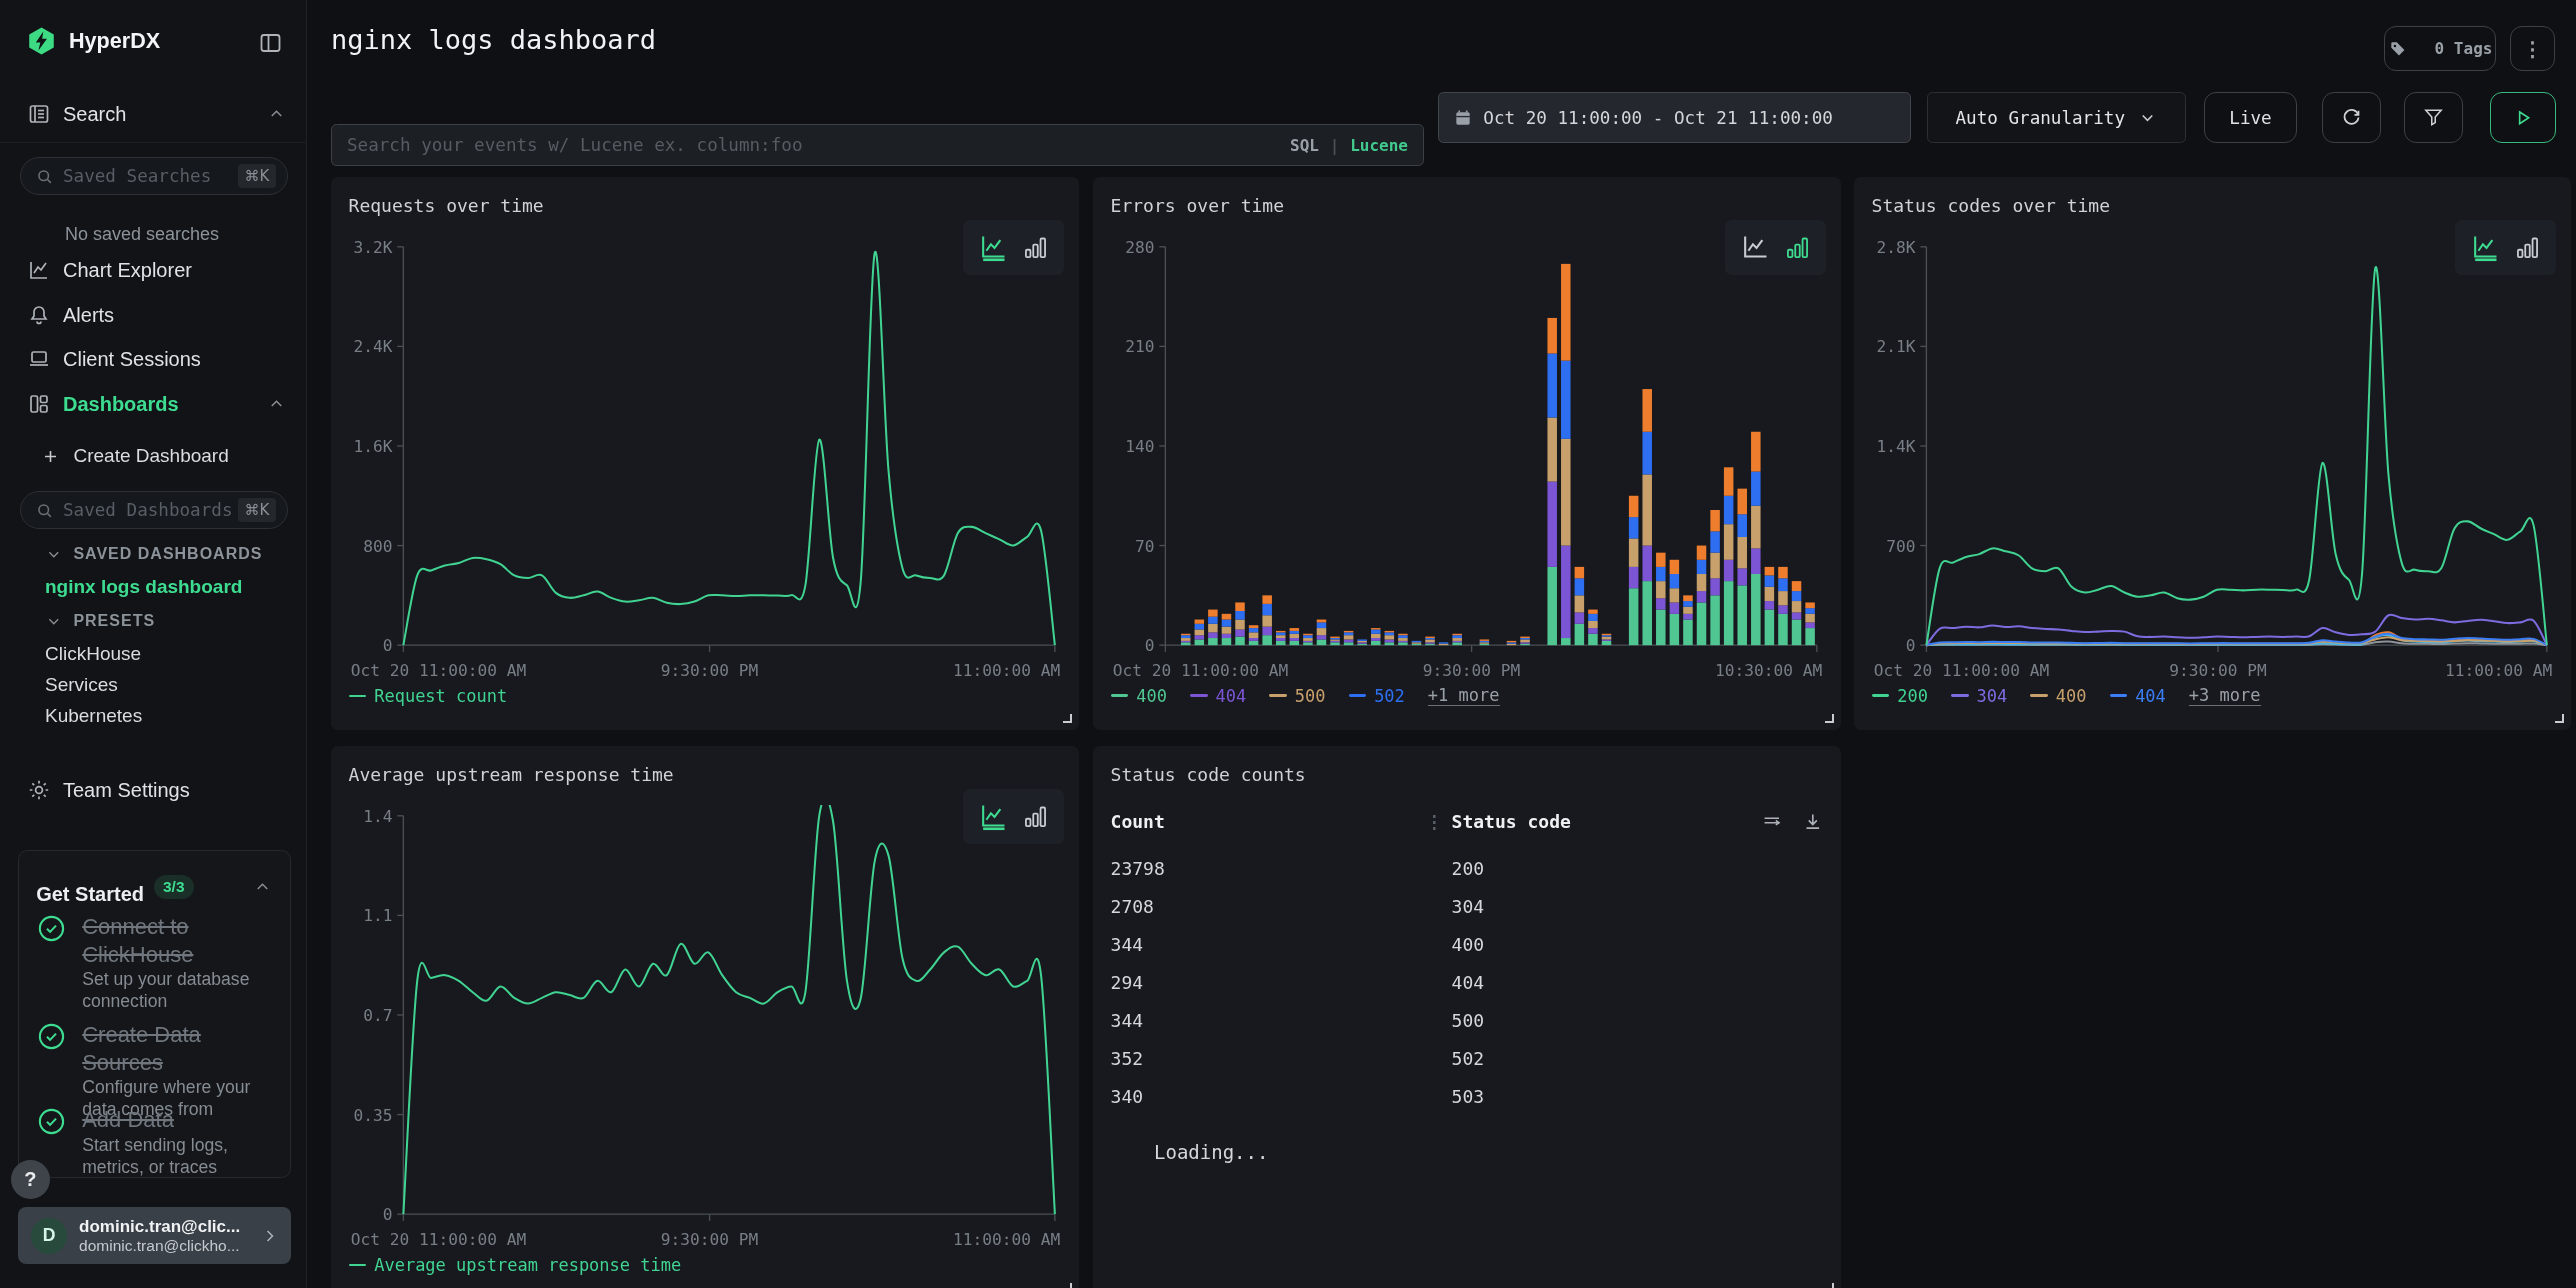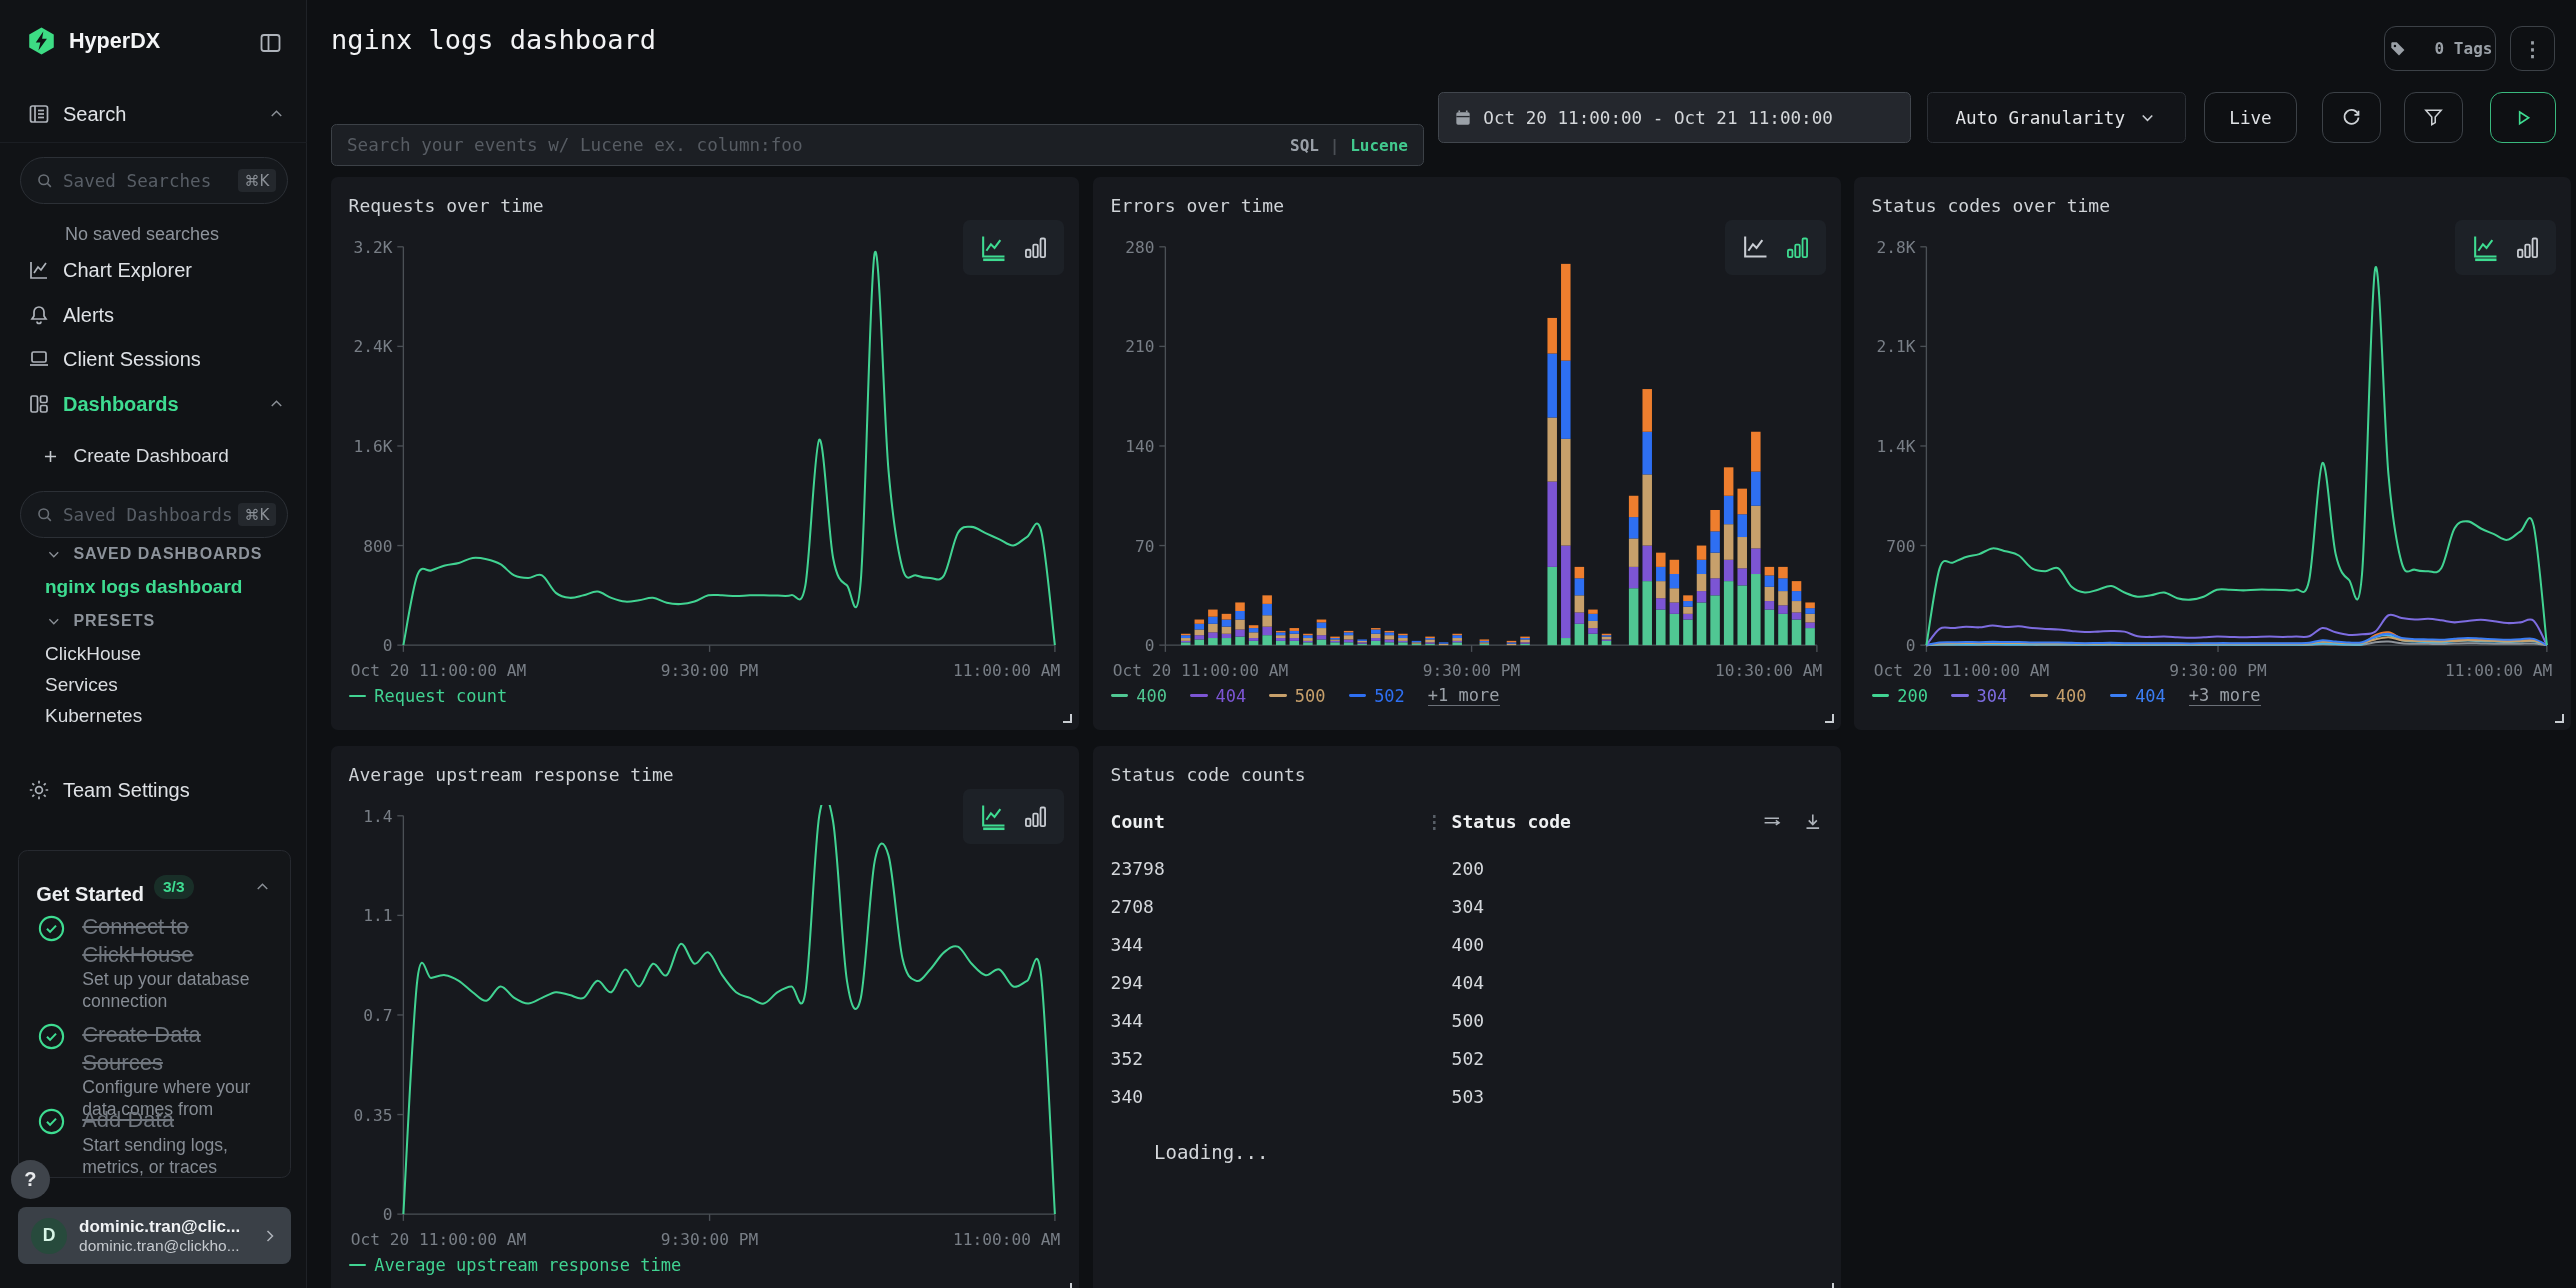--- a/index.html
+++ b/index.html
@@ -9,21 +9,21 @@
     font-family:"Liberation Sans", sans-serif;
   }
 
   
   #sidebar { position:absolute; left:0; top:0; width:307px; height:1288px;
     background:#111316; border-right:0.7px solid #1f2227; z-index:5; }
   .srow { position:absolute; display:flex; align-items:center; }
   .sicon { color:#aeb3ba; display:inline-flex; }
   .sicon svg, .micon svg { display:block; }
   .slabel { font-size:20px; color:#dfe2e6; }
-  .pill { position:absolute; left:20px; width:268px; height:47px; background:#15181c;
+  .pill { position:absolute; left:20px; width:268px; height:38px; background:#15181c;
     border:0.7px solid #2c3036; border-radius:675px; display:flex; align-items:center; padding:0 10.8px 0 13.5px; }
   .pill input { flex:1; background:transparent; border:none; outline:none; color:#8d939b;
     font:17.6px "DejaVu Sans Mono", monospace; min-width:0; }
   .pill input::placeholder { color:#585e66; }
   .kbd { background:#24282d; color:#8b9097; border-radius:4px; font-size:15px; padding:2.7px 6.8px;
     font-family:"DejaVu Sans", sans-serif; }
   .muted { color:#8d939b; }
   .green { color:#3edc91; }
   .caps { font-size:16px; letter-spacing:1px; color:#8d939b; font-weight:600; }
   .subitem { font-size:19px; color:#d9dce0; }

